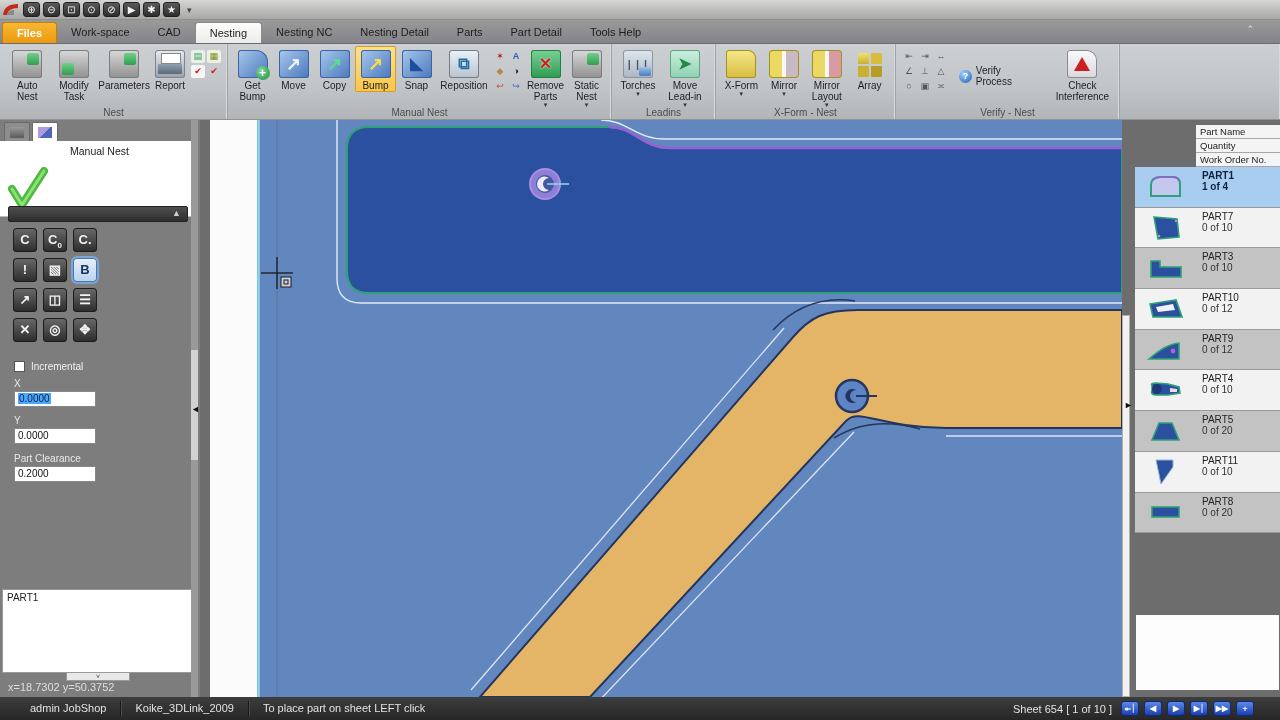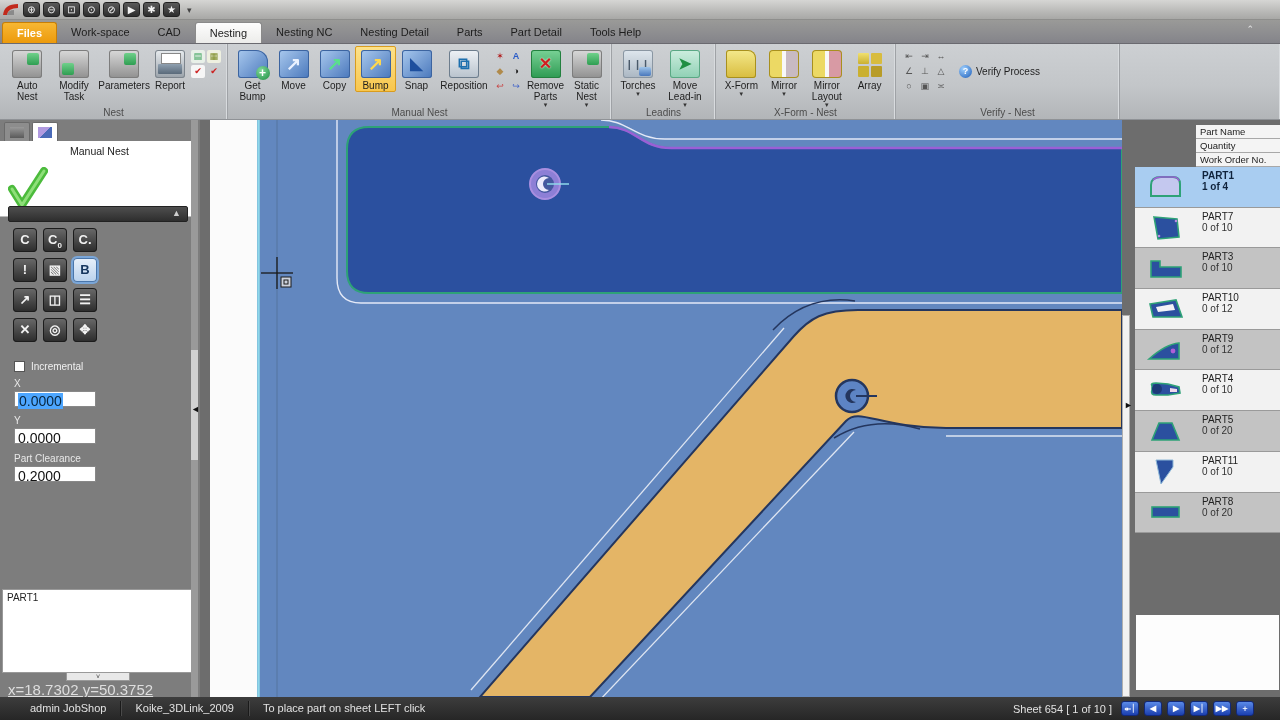--- a/index.html
+++ b/index.html
@@ -117,29 +117,29 @@
     background:linear-gradient(#6a6a6a,#2b2b2b); box-shadow:inset 0 0 0 1px #1c1c1c, inset 0 1px 0 #8a8a8a;
     color:#f2f2f2; font-size:13px; font-weight:bold; line-height:24px; text-align:center; }
   .tbtn.sel { background:linear-gradient(#e8f0fa,#b9d2ee); color:#16365e;
     box-shadow:0 0 0 2px #7aa6d8, inset 0 0 0 1px #4a76aa; }
   .tbtn sub { font-size:8px; }
   #lp-inc { position:absolute; left:14px; top:241px; display:flex; align-items:center; gap:6px;
     font-size:10px; color:#f0f0f0; }
   #lp-inc .cb { width:11px; height:11px; background:#fff; border:1px solid #555; }
   .lp-label { position:absolute; left:14px; font-size:10px; color:#e8e8e8; }
   .lp-input { position:absolute; left:14px; width:82px; height:16px; background:#fff;
-    border:1px solid #888; font-size:14px; padding:1px 3px; color:#111;
+    border:1px solid #888; font-size:10px; padding:1px 3px; color:#111;
     font-family:"Liberation Sans",sans-serif; }
   .lp-input.selected { }
   .lp-input.selected .selbg { background:#4da6ff; color:#08263f; padding:0 1px; }
   #lp-listbox { position:absolute; left:2px; top:469px; width:192px; height:84px; background:#fff;
     border:1px solid #999; font-size:10px; color:#222; padding:2px 4px; }
   #lp-listscroll { position:absolute; left:66px; top:552px; width:64px; height:9px; background:#e8e8e8;
     border:1px solid #999; font-size:7px; line-height:7px; text-align:center; color:#444; }
-  #lp-coords { position:absolute; left:8px; top:561px; font-size:15px; color:#dedede;text-decoration:underline; }
+  #lp-coords { position:absolute; left:8px; top:561px; font-size:11px; color:#dedede; }
   #lp-scroll { position:absolute; right:2px; top:0; width:7px; height:577px; background:#9a9a9a; }
   #lp-scroll .thumb { position:absolute; left:0; top:230px; width:7px; height:110px; background:#d2d2d2; }
   #lp-collapse { position:absolute; right:0px; top:284px; font-size:9px; color:#111; }
 
   
   #canvas { position:absolute; left:200px; top:120px; width:935px; height:577px; background:#6d6d6d; }
   #canvas-white { position:absolute; left:10px; top:0; width:47px; height:577px; background:#fbfbfb; }
   #sheet-svg { position:absolute; left:57px; top:0; }
   #canvas-vscroll { position:absolute; left:922px; top:195px; width:8px; height:382px;
     background:#f2f2f2; border:1px solid #b0b0b0; }
@@ -336,20 +336,25 @@
       <span class="smicon">⊥</span>
       <span class="smicon">△</span>
       <span class="smicon">○</span>
       <span class="smicon">▣</span>
       <span class="smicon">≍</span>
     </div>
     <div class="verify-btn">
       <span class="orb">?</span>
       <span>Verify Process</span>
     </div>
+    <div class="rbtn" style="width:66px">
+      <span class="ric ic-checkint"></span>
+      <span class="rlbl">Check
+Interference</span>
+      </div>
     <span class="rgroup-label">Verify - Nest</span>
   </div>
 
   <div class="rgroup" style="flex:1;border-right:none"></div>
 </div>
 
 <div id="leftpanel">
   <div id="lp-tabs">
     <div class="lp-tab">
         <span class="glyph"></span>

